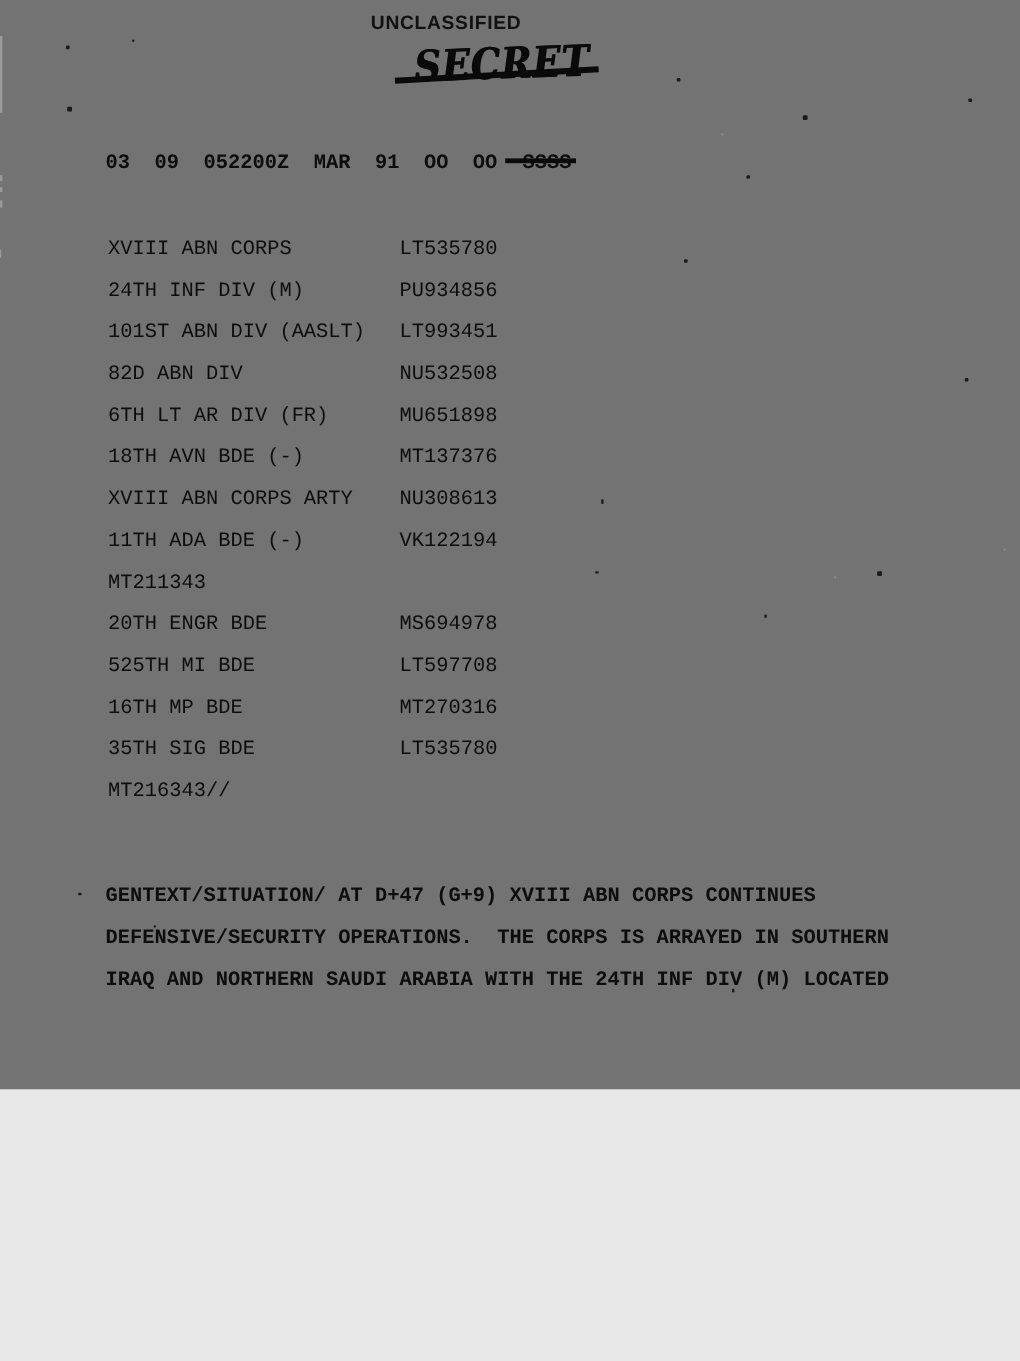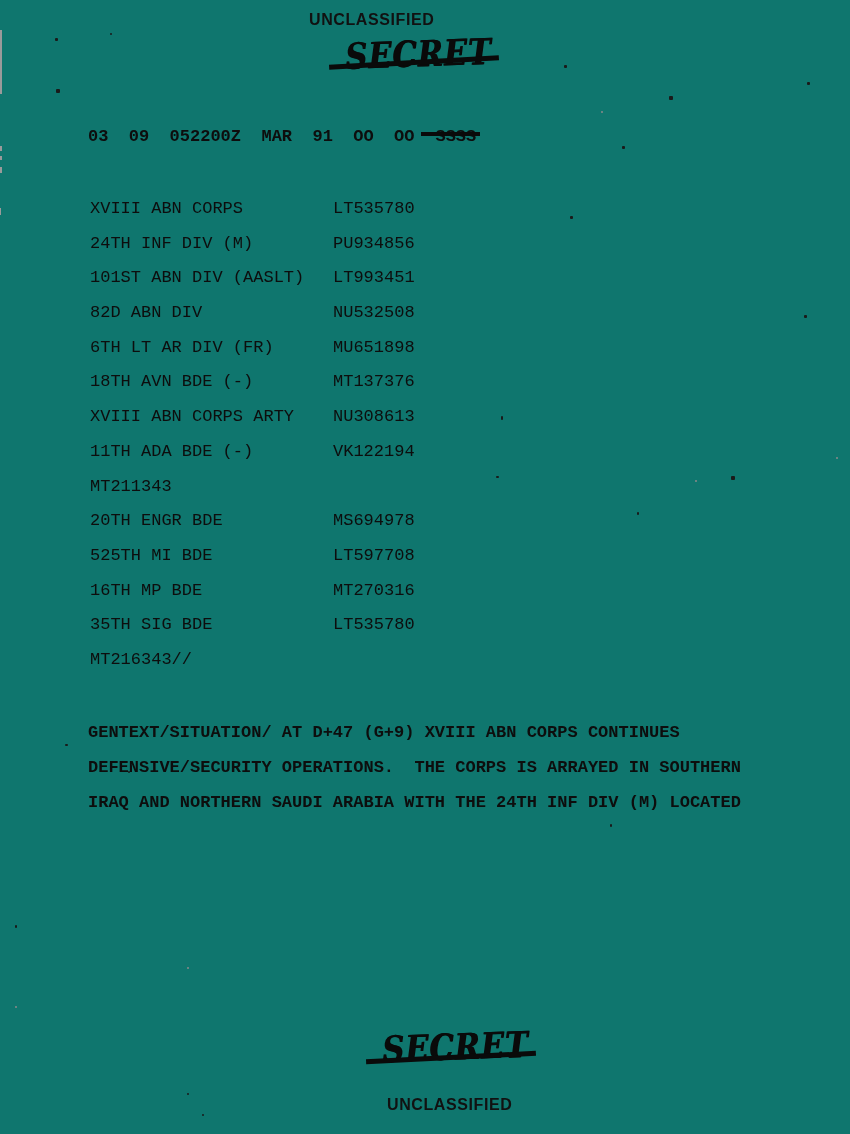--- a/index.html
+++ b/index.html
@@ -1,19 +1,19 @@
 <!DOCTYPE html>
 <html><head>
 <meta charset="utf-8">
 <style>
   html,body{margin:0;padding:0;background:#e8e8e8;}
   .page{
     position:relative;
-    width:850px;height:1134px;
-    background:#0f766e;
+    width:850px;height:908px;
+    background:#737373;
     overflow:hidden;
     font-family:"Liberation Mono", monospace;
     color:#0d0d0d;
   }
   
   .banner{
     position:absolute;
     font-family:"Liberation Sans", sans-serif;
     font-weight:700;
     font-size:16px;
@@ -60,21 +60,21 @@
   }
 
   
   .units{position:absolute;left:90px;top:192px;font-size:17px;font-weight:400;}
   .units .row{display:flex;height:34.7px;line-height:34.7px;}
   .units .unit{display:inline-block;width:243px;white-space:pre;}
   .units .coord{display:inline-block;white-space:pre;}
 
   
   .gentext{
-    position:absolute;left:88px;top:715px;
+    position:absolute;left:88px;top:730px;
     font-size:17px;font-weight:700;line-height:35px;
   }
   .gline{white-space:pre;height:35px;}
 
   
   .speck{position:absolute;background:#1a1a1a;border-radius:1px;}
   .speck.faint{background:#8a8a8a;}
   .edge{position:absolute;background:#9a9a9a;}
 </style>
 </head>

